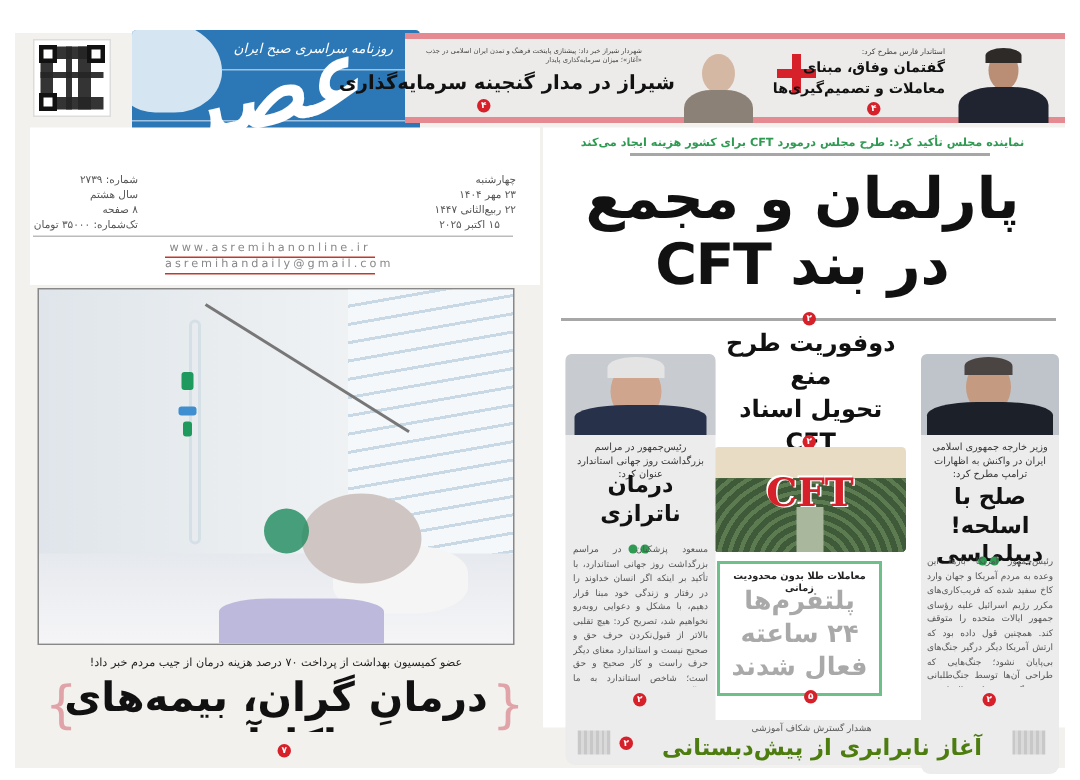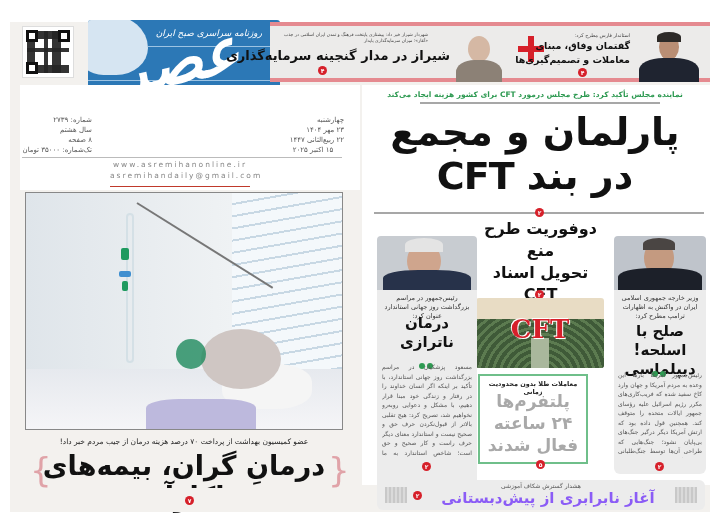--- a/index.html
+++ b/index.html
@@ -16,21 +16,21 @@
     linear-gradient(#111 0 20%,transparent 20% 40%,#111 40% 50%,transparent 50% 80%,#111 80%);background-blend-mode:multiply;opacity:.85}
   .qrc{position:absolute;width:12px;height:12px;border:3px solid #111;background:#fff}
   .logo{position:absolute;left:88px;top:20px;width:192px;height:140px;background:#2c78b6;border-radius:3px;overflow:hidden}
   .logo .slogan{position:absolute;right:18px;top:8px;color:#fff;font-size:9px;font-style:italic;direction:rtl}
   .logo .line{position:absolute;left:60px;right:10px;top:26px;height:1px;background:#9cc3e3}
   .logo .line2{position:absolute;left:0;right:0;top:60px;height:1px;background:#9cc3e3}
   .logo .name{position:absolute;left:0;right:0;bottom:6px;color:#fff;font-size:62px;font-weight:bold;font-style:italic;text-align:center;direction:rtl;line-height:1;transform:rotate(-12deg)}
   .logo .map{position:absolute;left:-10px;top:-5px;width:70px;height:60px;background:#e9f1f8;border-radius:40% 60% 50% 40%;opacity:.9}
   .masthead-box{position:absolute;left:20px;top:85px;width:340px;height:105px;background:#fff}
   .meta{position:absolute;font-size:7px;color:#555;line-height:10px;direction:rtl;text-align:right}
-  .url{position:absolute;left:110px;width:140px;font-size:7.5px;color:#888;letter-spacing:2px;text-align:center;border-bottom:1px solid #c0392b;padding-bottom:17px}
+  .url{position:absolute;left:110px;width:140px;font-size:7.5px;color:#888;letter-spacing:2px;text-align:center;border-bottom:1px solid #c0392b;padding-bottom:2px}
   .photo{position:absolute;left:25px;top:192px;width:318px;height:238px;border:1px solid #888;overflow:hidden;background:linear-gradient(90deg,#dfe5ea 0%,#eef1f3 60%,#f7f9fa 100%)}
   .blinds{position:absolute;right:0;top:0;width:110px;height:180px;background:repeating-linear-gradient(170deg,#f4f8fb 0 10px,#c8d8e4 10px 12px)}
   .pole{position:absolute;left:110px;top:10px;width:2px;height:160px;background:#777;transform-origin:top;transform:rotate(-58deg)}
   .tube{position:absolute;left:100px;top:20px;width:8px;height:150px;border:2px solid #cfdde4;border-radius:6px;opacity:.8}
   .bed{position:absolute;left:0;bottom:0;width:318px;height:60px;background:linear-gradient(#e6e9ee,#f5f5f7)}
   .pillow{position:absolute;right:30px;bottom:20px;width:90px;height:45px;background:#f5f5f5;border-radius:40%}
   .head{position:absolute;left:175px;bottom:40px;width:80px;height:60px;background:#cfc6c3;border-radius:50%}
   .blanket{position:absolute;left:120px;bottom:0;width:110px;height:30px;background:#bdb9dd;border-radius:30% 30% 0 0}
   .mask{position:absolute;left:150px;bottom:60px;width:30px;height:30px;background:#1e8a5d;border-radius:50%;opacity:.8}
   .leftsub{position:absolute;left:25px;top:437px;width:318px;font-size:7.5px;color:#222;text-align:center;direction:rtl}
@@ -55,21 +55,21 @@
   .midhead{position:absolute;left:478px;top:218px;width:125px;font-size:16px;line-height:22px;font-weight:bold;color:#111;text-align:center;direction:rtl}
   .cftimg{position:absolute;left:476px;top:298px;width:128px;height:70px;border-radius:3px;overflow:hidden;background:linear-gradient(#e8dcc4 0 30%,#4e6a43 30% 100%)}
   .cftimg .rows{position:absolute;left:0;right:0;top:30%;bottom:0;background:repeating-radial-gradient(ellipse at 50% 120%,#3f5a38 0 4px,#5c7b50 4px 7px)}
   .cftimg .lbl{position:absolute;left:0;right:0;top:16px;text-align:center;font-family:"DejaVu Serif",serif;font-size:26px;font-weight:bold;color:#d6202a;text-shadow:1px 1px 0 #fff,-1px -1px 0 #fff}
   .cftimg .aisle{position:absolute;left:55px;width:18px;top:40px;bottom:0;background:#a9b79c}
   .greenbox{position:absolute;left:478px;top:374px;width:110px;height:90px;border:2px solid #6fbf8a;background:#fff}
   .greenbox .s{position:absolute;left:0;right:0;top:4px;font-size:6.5px;color:#222;text-align:center;direction:rtl;font-weight:bold}
   .greenbox .h{position:absolute;left:0;right:0;top:14px;font-size:17px;line-height:22px;font-weight:bold;color:#a9a9a9;text-align:center;direction:rtl}
   .bottomband{position:absolute;left:377px;top:480px;width:328px;height:30px;background:#ececec;border-radius:6px}
   .bottomband .s{position:absolute;left:0;right:0;top:2px;font-size:6px;color:#555;text-align:center;direction:rtl}
-  .bottomband .h{position:absolute;left:14px;right:0;top:9px;font-size:15px;font-weight:bold;color:#8b5cf6;text-align:center;direction:rtl}
+  .bottomband .h{position:absolute;left:14px;right:0;top:9px;font-size:15px;font-weight:bold;color:#4d7c0f;text-align:center;direction:rtl}
   .plug{position:absolute;top:7px;width:22px;height:16px;background:repeating-linear-gradient(90deg,#c8c8c8 0 2px,#dadada 2px 4px)}
 </style>
 </head>
 <body>
 
 <div class="page">
   <div class="frame"></div>
 
   <div class="qr">
     <div class="qrin"></div>
@@ -190,21 +190,21 @@
     </div>
     <div class="cardsub" style="left:6px;top:58px;width:88px">رئیس‌جمهور در مراسم بزرگداشت روز جهانی استاندارد عنوان کرد:</div>
     <div class="cardhead" style="left:2px;top:78px;width:96px">
       <div>درمان ناترازی</div>
     </div>
     <div class="dots" style="left:42px;top:118px"><i></i><i></i></div>
     <div class="txt" style="left:5px;top:126px;width:90px;height:96px;overflow:hidden">مسعود پزشکیان در مراسم بزرگداشت روز جهانی استاندارد، با تأکید بر اینکه اگر انسان خداوند را در رفتار و زندگی خود مبنا قرار دهیم، با مشکل و دعوایی روبه‌رو نخواهیم شد، تصریح کرد: هیچ تقلبی بالاتر از قبول‌نکردن حرف حق و صحیح نیست و استاندارد معنای دیگر حرف راست و کار صحیح و حق است؛ شاخص استاندارد به ما می‌آموزد که مناسب‌ترین کارها را در تمامی عرصه‌ها انجام دهیم. استاندارد یکی از شاخص‌هایی است که انسان را در راه صحیح قرار می‌دهد. پزشکیان با اشاره به هزینه‌کرد کشورها برای ارتقای شاخص‌های استاندارد...</div>
     <div class="pill" style="left:45px;top:226px">۲</div>
   </div>
 
-  <div class="card" style="left:614px;top:236px;width:92px;height:238px">
+  <div class="card" style="left:614px;top:236px;width:92px;height:280px">
     <div class="avatar" style="left:0;top:0;width:92px;height:54px;background:#bfc4cb">
       <div class="face" style="left:30px;top:4px;width:30px;height:36px;background:#c49a80"></div>
       <div class="face" style="left:29px;top:2px;width:32px;height:12px;background:#4a4543;border-radius:50% 50% 0 0"></div>
       <div class="suit" style="left:4px;width:84px;height:22px;background:#1c2029"></div>
     </div>
     <div class="cardsub" style="left:4px;top:58px;width:84px">وزیر خارجه جمهوری اسلامی ایران در واکنش به اظهارات ترامپ مطرح کرد:</div>
     <div class="cardhead" style="left:2px;top:86px;width:88px">
       <div>صلح با اسلحه!</div>
       <div>دیپلماسی</div>
     </div>

